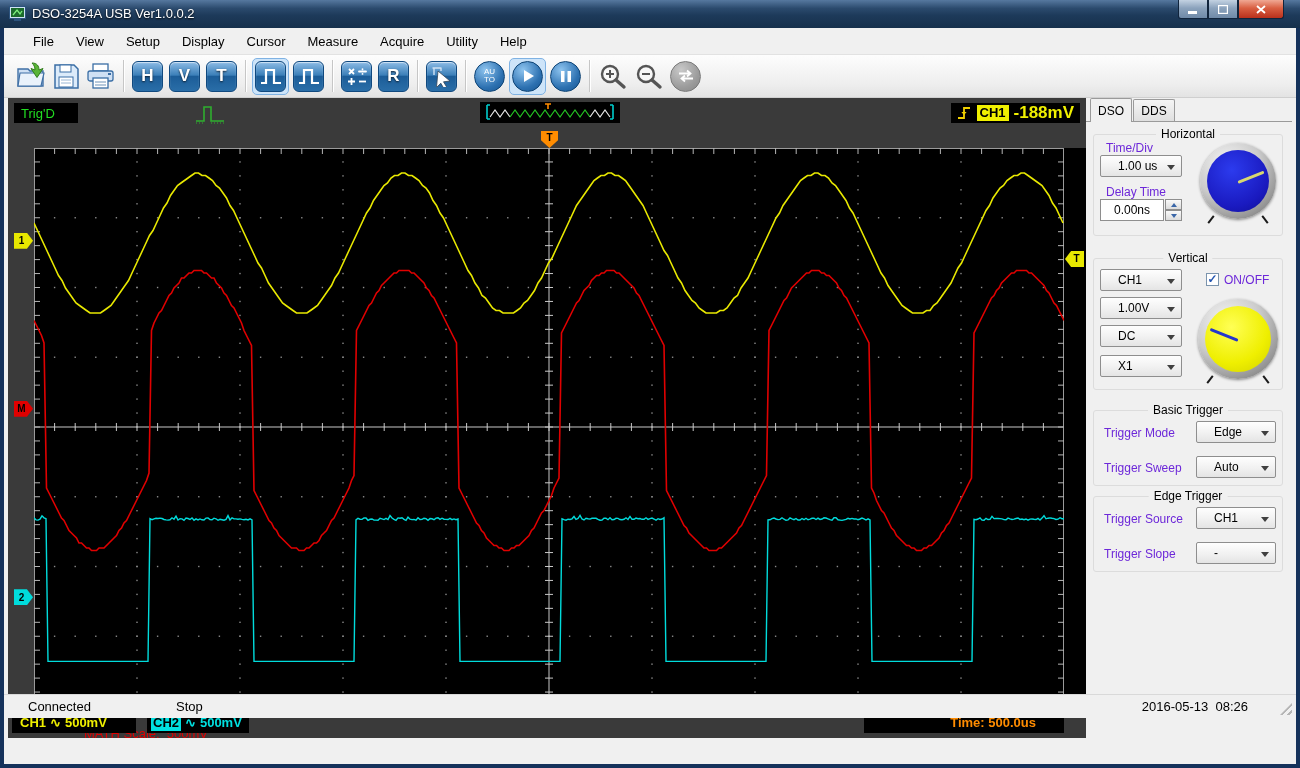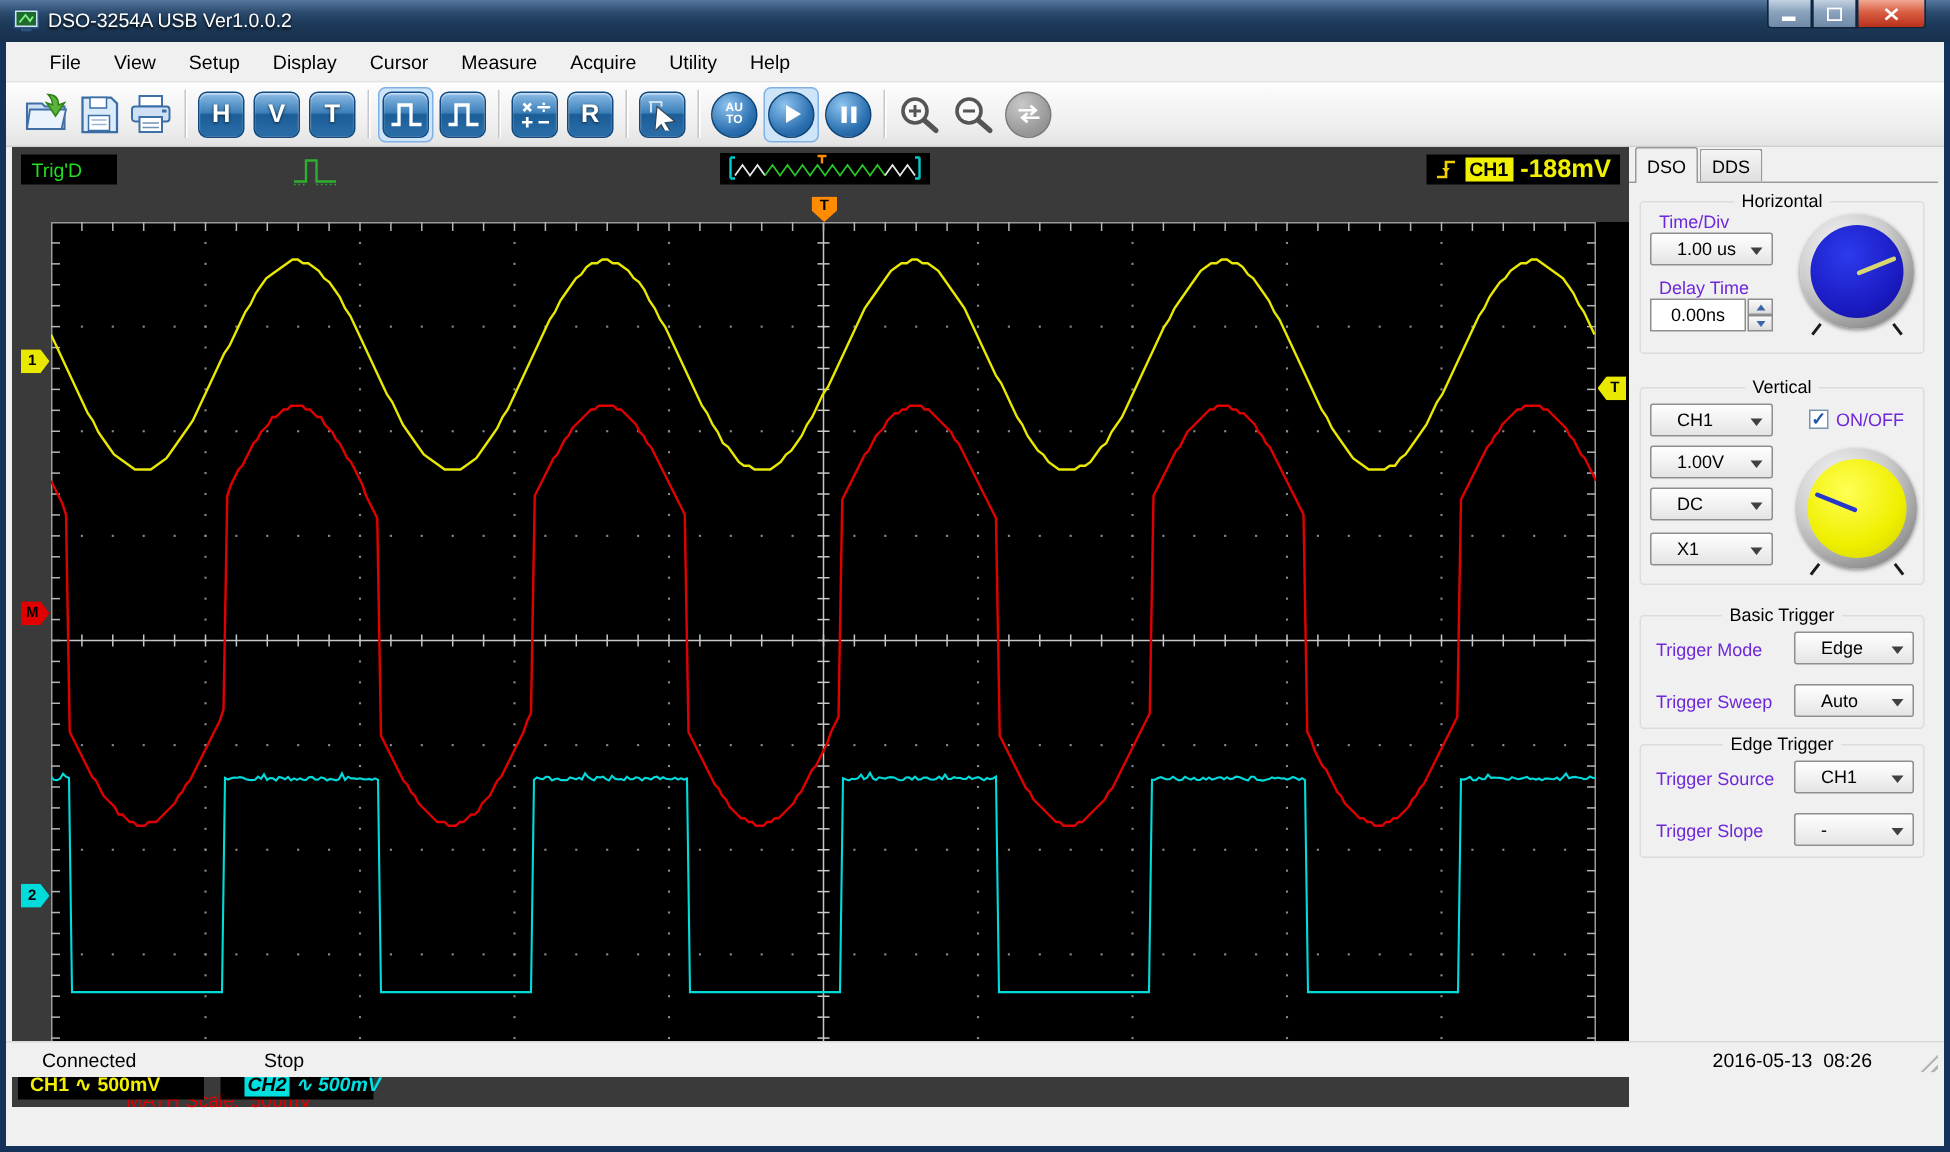--- a/index.html
+++ b/index.html
@@ -26,38 +26,38 @@
   .tool { margin:0 3px; display:flex; align-items:center; justify-content:center; }
   .tbtn { width:31px; height:31px; border-radius:6px; border:1px solid #10497f;
     background:linear-gradient(180deg,#8dbce6 0%,#3c80b9 45%,#1c5d98 50%,#2a6ea8 100%);
     color:#fff; font-weight:bold; font-size:17px; display:flex; align-items:center; justify-content:center;
     text-shadow:0 1px 2px #123; box-shadow:inset 0 1px 1px rgba(255,255,255,.6); }
   .cbtn { width:31px; height:31px; border-radius:50%; border:1px solid #0e4476;
     background:radial-gradient(circle at 35% 28%,#8ec4ef,#2d71b1 62%,#155390);
     color:#fff; display:flex; align-items:center; justify-content:center; flex-direction:column; }
   .cbtn.gray { background:radial-gradient(circle at 35% 28%,#c9c9c9,#9b9b9b 62%,#868686); border-color:#7a7a7a; }
   .selhl { background:#cde4f9; border:1px solid #7fb2e3; border-radius:5px; padding:2px; margin:0 1px; }
-  .auto-l { font-size:8px; font-weight:bold; line-height:8px; letter-spacing:0;text-align:right; }
+  .auto-l { font-size:8px; font-weight:normal; line-height:8px; letter-spacing:0;text-align:right; }
   
   .scope { position:absolute; left:4px; top:70px; width:1078px; height:640px; background:#3a3a3a; }
   .trig-box { position:absolute; left:6px; top:5px; width:64px; height:20px; background:#000; color:#22dd22; font-size:13px; display:flex; align-items:center; padding-left:7px; }
   .pulse-glyph { position:absolute; left:186px; top:4px; }
   .preview { position:absolute; left:472px; top:4px; width:140px; height:21px; background:#000; }
   .trig-info { position:absolute; right:6px; top:5px; height:20px; background:#000; display:flex; align-items:center; padding:0 6px; gap:5px; }
   .trig-ch-badge { background:#f0f000; color:#000; font-size:13px; font-weight:bold; padding:0 3px; line-height:16px; }
   .trig-level { color:#f0f000; font-size:17px; font-weight:bold; }
   .plot-wrap { position:absolute; left:26px; top:50px; width:1091px; height:558px; background:#000; }
   .marker { position:absolute; width:19px; height:16px; font-size:10px; font-weight:bold; color:#000; display:flex; align-items:center; justify-content:center; }
   .marker.left  { clip-path:polygon(0 0,68% 0,100% 50%,68% 100%,0 100%); padding-right:4px; }
   .marker.right { clip-path:polygon(32% 0,100% 0,100% 100%,32% 100%,0 50%); padding-left:4px; }
   .marker.top   { clip-path:polygon(0 0,100% 0,100% 55%,50% 100%,0 55%); width:17px; height:17px; padding-bottom:4px; }
   .math-scale { position:absolute; left:50px; top:578px; color:#e00000; font-size:13px; white-space:pre; }
   .bstrip-box { position:absolute; height:21px; background:#000; display:flex; align-items:center; font-size:13px; font-weight:bold; }
   .ch1-box { left:4px; top:614px; width:124px; color:#f0f000; padding-left:8px; gap:4px; }
-  .ch2-box { left:139px; top:614px; width:102px; color:#00e0e0; padding-left:16px; gap:4px;font-style:italic; }
+  .ch2-box { left:139px; top:614px; width:102px; color:#00e0e0; padding-left:4px; gap:4px; }
   .ch2-badge { background:#00e0e0; color:#000; padding:0 2px; line-height:16px; }
   .time-box { left:856px; top:614px; width:200px; color:#ff8c00; justify-content:flex-end; padding-right:28px; }
   
   .panel { position:absolute; left:1082px; top:70px; width:206px; height:643px; background:#f0f0f0; }
   .tab { position:absolute; top:1px; height:22px; width:42px; border:1px solid #9a9a9a; border-bottom:none; border-radius:2px 2px 0 0;
     background:linear-gradient(#f5f5f5,#dfdfdf); font-size:12px; display:flex; align-items:center; justify-content:center; }
   .tab.active { background:#f0f0f0; height:24px; top:0; z-index:3; }
   .tabline { position:absolute; left:0; top:23px; width:100%; height:1px; background:#9a9a9a; z-index:1; }
   .group { position:absolute; left:7px; width:190px; border:1px solid #dcdcdc; border-radius:3px; background:#f0f0f0; }
   .group > .gtitle { position:absolute; top:-8px; left:50%; transform:translateX(-50%); background:#f0f0f0; padding:0 5px; font-size:12px; white-space:nowrap; }
@@ -1184,20 +1184,21 @@
       <div class="bstrip-box ch1-box">
         <span>CH1</span>
         <span>∿</span>
         <span>500mV</span>
       </div>
       <div class="bstrip-box ch2-box">
         <span class="ch2-badge">CH2</span>
         <span>∿</span>
         <span>500mV</span>
       </div>
+      <div class="bstrip-box time-box">Time: 500.0us</div>
     </div>
 
     <div class="panel">
       <div class="tab active" style="left:4px;">DSO</div>
       <div class="tab" style="left:47px;">DDS</div>
       <div class="tabline"></div>
 
       <div class="group" style="top:36px; height:102px;">
         <div class="gtitle">Horizontal</div>
         <div class="flabel" style="left:12px; top:6px;">Time/Div</div>

